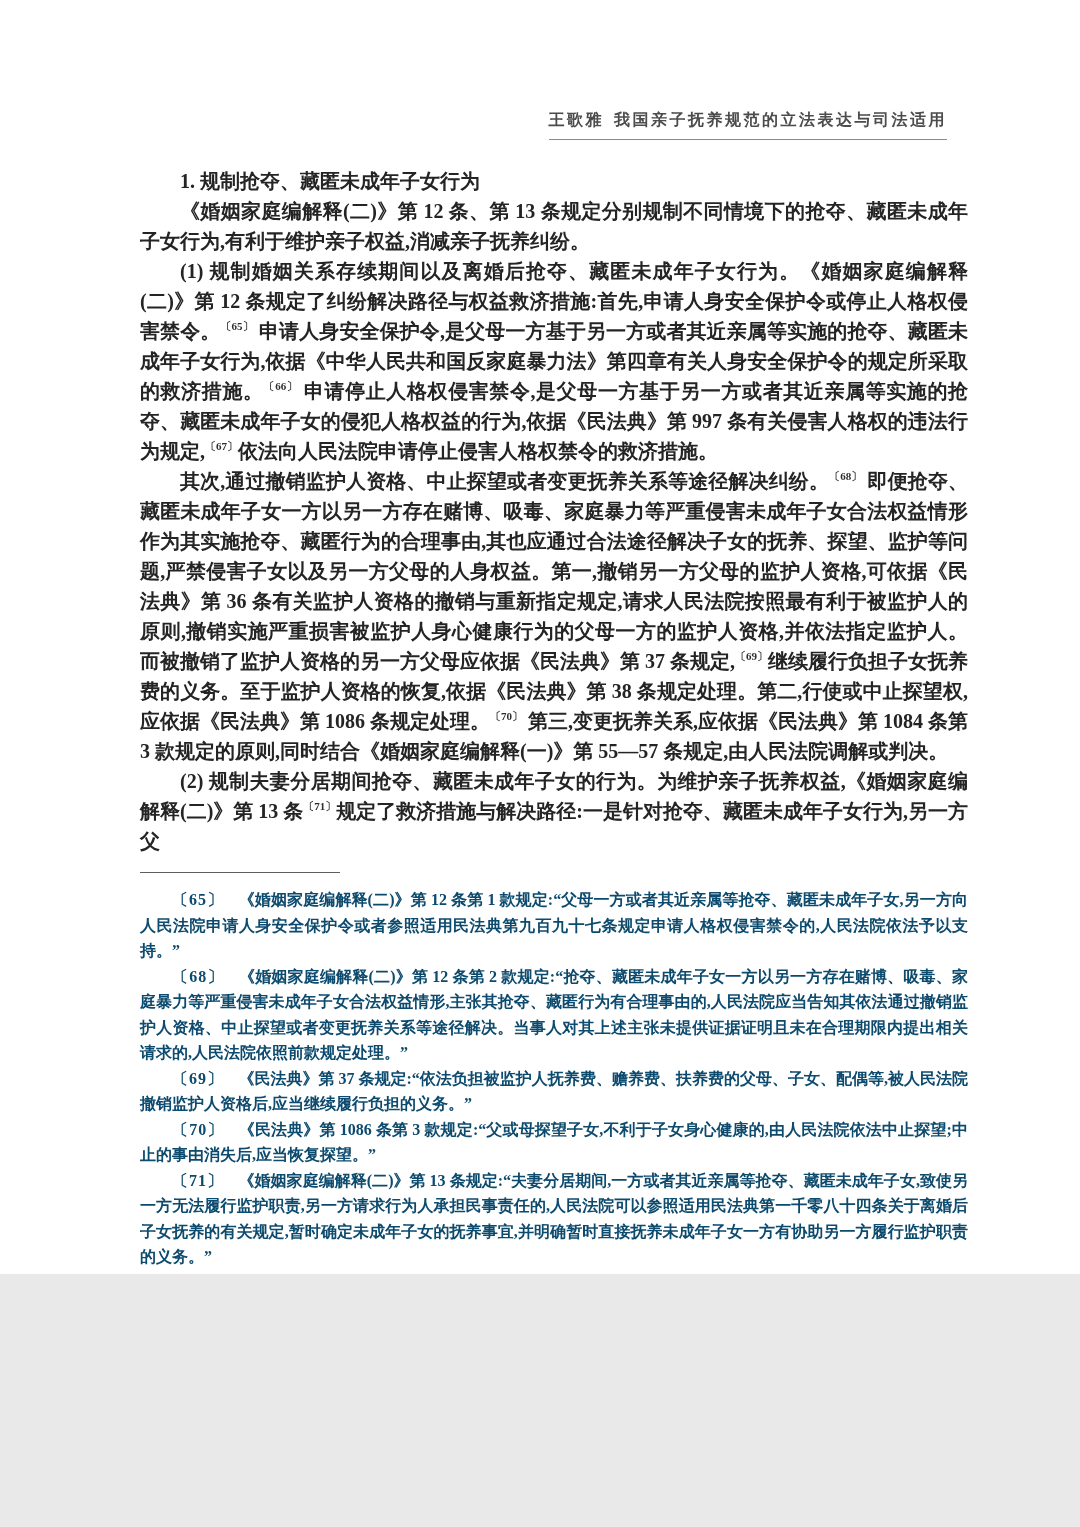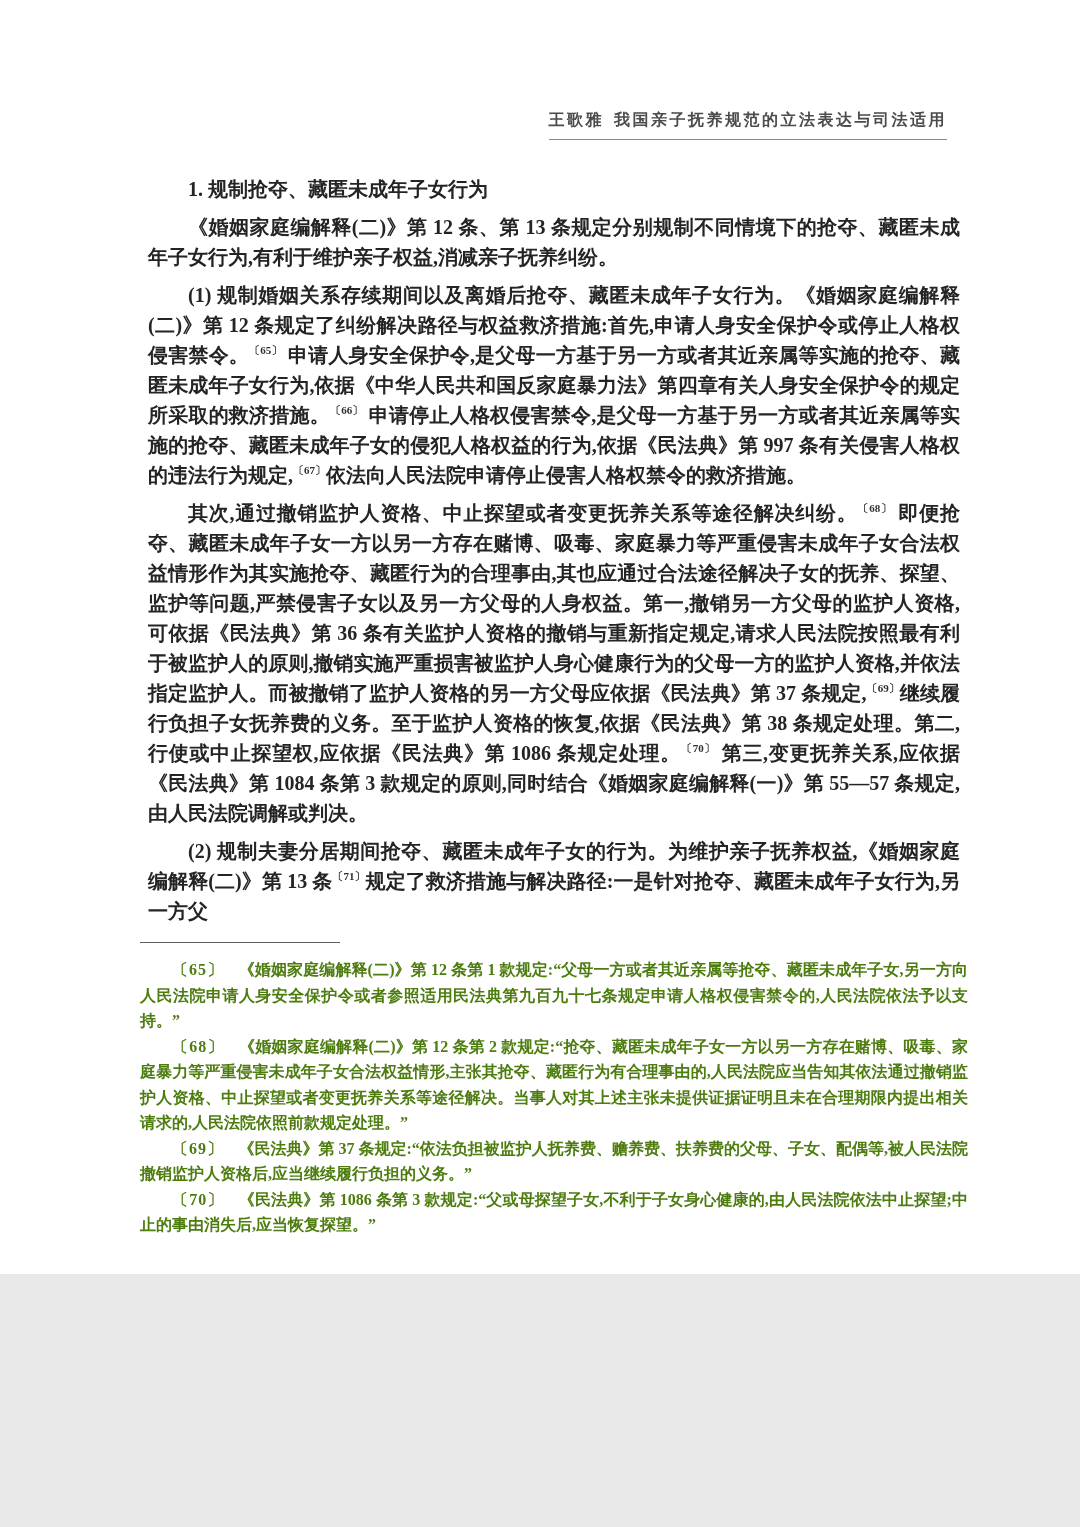--- a/index.html
+++ b/index.html
@@ -29,21 +29,21 @@
     white-space:nowrap;
   }
   .running-header .author{margin-right:10px;}
   
   .column{
     position:absolute;
     left:140px;top:166px;
     width:828px;
   }
   .body-text p.para{
-    margin:8px;
+    margin:0;
     font-size:20px;
     line-height:30px;
     text-align:justify;
     text-indent:2em;
     color:#242424;
   }
   .body-text p.para sup{
     font-size:11px;
     line-height:0;
     vertical-align:super;
@@ -56,21 +56,21 @@
     border:none;
     border-top:1px solid #5d5d5d;
     margin:16px 0 14px 0;
   }
   .footnotes p.footnote{
     margin:0;
     font-size:16px;
     line-height:25.5px;
     text-align:justify;
     text-indent:2em;
-    color:#4d7c0f;
+    color:#0c4a6e;
   }
   .footnotes .fn-id{
     margin-right:0.9em;
     letter-spacing:1px;
   }
   
   .page-number{
     position:absolute;
     top:1373px;
     right:146px;
@@ -123,20 +123,21 @@
         <p class="para">(1) 规制婚姻关系存续期间以及离婚后抢夺、藏匿未成年子女行为。《婚姻家庭编解释(二)》第 12 条规定了纠纷解决路径与权益救济措施:首先,申请人身安全保护令或停止人格权侵害禁令。<sup>〔65〕</sup> 申请人身安全保护令,是父母一方基于另一方或者其近亲属等实施的抢夺、藏匿未成年子女行为,依据《中华人民共和国反家庭暴力法》第四章有关人身安全保护令的规定所采取的救济措施。<sup>〔66〕</sup> 申请停止人格权侵害禁令,是父母一方基于另一方或者其近亲属等实施的抢夺、藏匿未成年子女的侵犯人格权益的行为,依据《民法典》第 997 条有关侵害人格权的违法行为规定,<sup>〔67〕</sup>依法向人民法院申请停止侵害人格权禁令的救济措施。</p>
         <p class="para">其次,通过撤销监护人资格、中止探望或者变更抚养关系等途径解决纠纷。<sup>〔68〕</sup> 即便抢夺、藏匿未成年子女一方以另一方存在赌博、吸毒、家庭暴力等严重侵害未成年子女合法权益情形作为其实施抢夺、藏匿行为的合理事由,其也应通过合法途径解决子女的抚养、探望、监护等问题,严禁侵害子女以及另一方父母的人身权益。第一,撤销另一方父母的监护人资格,可依据《民法典》第 36 条有关监护人资格的撤销与重新指定规定,请求人民法院按照最有利于被监护人的原则,撤销实施严重损害被监护人身心健康行为的父母一方的监护人资格,并依法指定监护人。而被撤销了监护人资格的另一方父母应依据《民法典》第 37 条规定,<sup>〔69〕</sup>继续履行负担子女抚养费的义务。至于监护人资格的恢复,依据《民法典》第 38 条规定处理。第二,行使或中止探望权,应依据《民法典》第 1086 条规定处理。<sup>〔70〕</sup> 第三,变更抚养关系,应依据《民法典》第 1084 条第 3 款规定的原则,同时结合《婚姻家庭编解释(一)》第 55—57 条规定,由人民法院调解或判决。</p>
         <p class="para">(2) 规制夫妻分居期间抢夺、藏匿未成年子女的行为。为维护亲子抚养权益,《婚姻家庭编解释(二)》第 13 条<sup>〔71〕</sup>规定了救济措施与解决路径:一是针对抢夺、藏匿未成年子女行为,另一方父</p>
       </div>
     <hr class="footnote-rule">
     <div class="footnotes">
         <p class="footnote"><span class="fn-id">〔65〕</span>《婚姻家庭编解释(二)》第 12 条第 1 款规定:“父母一方或者其近亲属等抢夺、藏匿未成年子女,另一方向人民法院申请人身安全保护令或者参照适用民法典第九百九十七条规定申请人格权侵害禁令的,人民法院依法予以支持。”</p>
         <p class="footnote"><span class="fn-id">〔68〕</span>《婚姻家庭编解释(二)》第 12 条第 2 款规定:“抢夺、藏匿未成年子女一方以另一方存在赌博、吸毒、家庭暴力等严重侵害未成年子女合法权益情形,主张其抢夺、藏匿行为有合理事由的,人民法院应当告知其依法通过撤销监护人资格、中止探望或者变更抚养关系等途径解决。当事人对其上述主张未提供证据证明且未在合理期限内提出相关请求的,人民法院依照前款规定处理。”</p>
         <p class="footnote"><span class="fn-id">〔69〕</span>《民法典》第 37 条规定:“依法负担被监护人抚养费、赡养费、扶养费的父母、子女、配偶等,被人民法院撤销监护人资格后,应当继续履行负担的义务。”</p>
         <p class="footnote"><span class="fn-id">〔70〕</span>《民法典》第 1086 条第 3 款规定:“父或母探望子女,不利于子女身心健康的,由人民法院依法中止探望;中止的事由消失后,应当恢复探望。”</p>
+        <p class="footnote"><span class="fn-id">〔71〕</span>《婚姻家庭编解释(二)》第 13 条规定:“夫妻分居期间,一方或者其近亲属等抢夺、藏匿未成年子女,致使另一方无法履行监护职责,另一方请求行为人承担民事责任的,人民法院可以参照适用民法典第一千零八十四条关于离婚后子女抚养的有关规定,暂时确定未成年子女的抚养事宜,并明确暂时直接抚养未成年子女一方有协助另一方履行监护职责的义务。”</p>
       </div>
   </div>
 
   <div class="page-number">
     <span class="dot">•</span><span>67</span><span class="dot">•</span>
   </div>
 
   <div class="watermark">
     <span class="site">中国知网</span>
     <span class="url">https://www.cnki.net</span>

